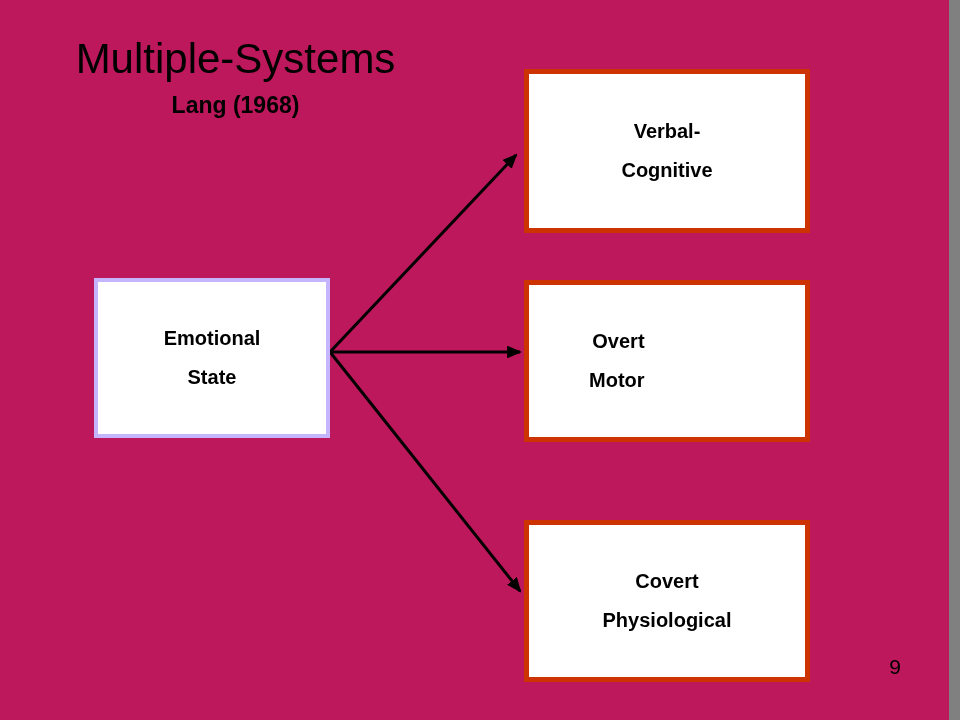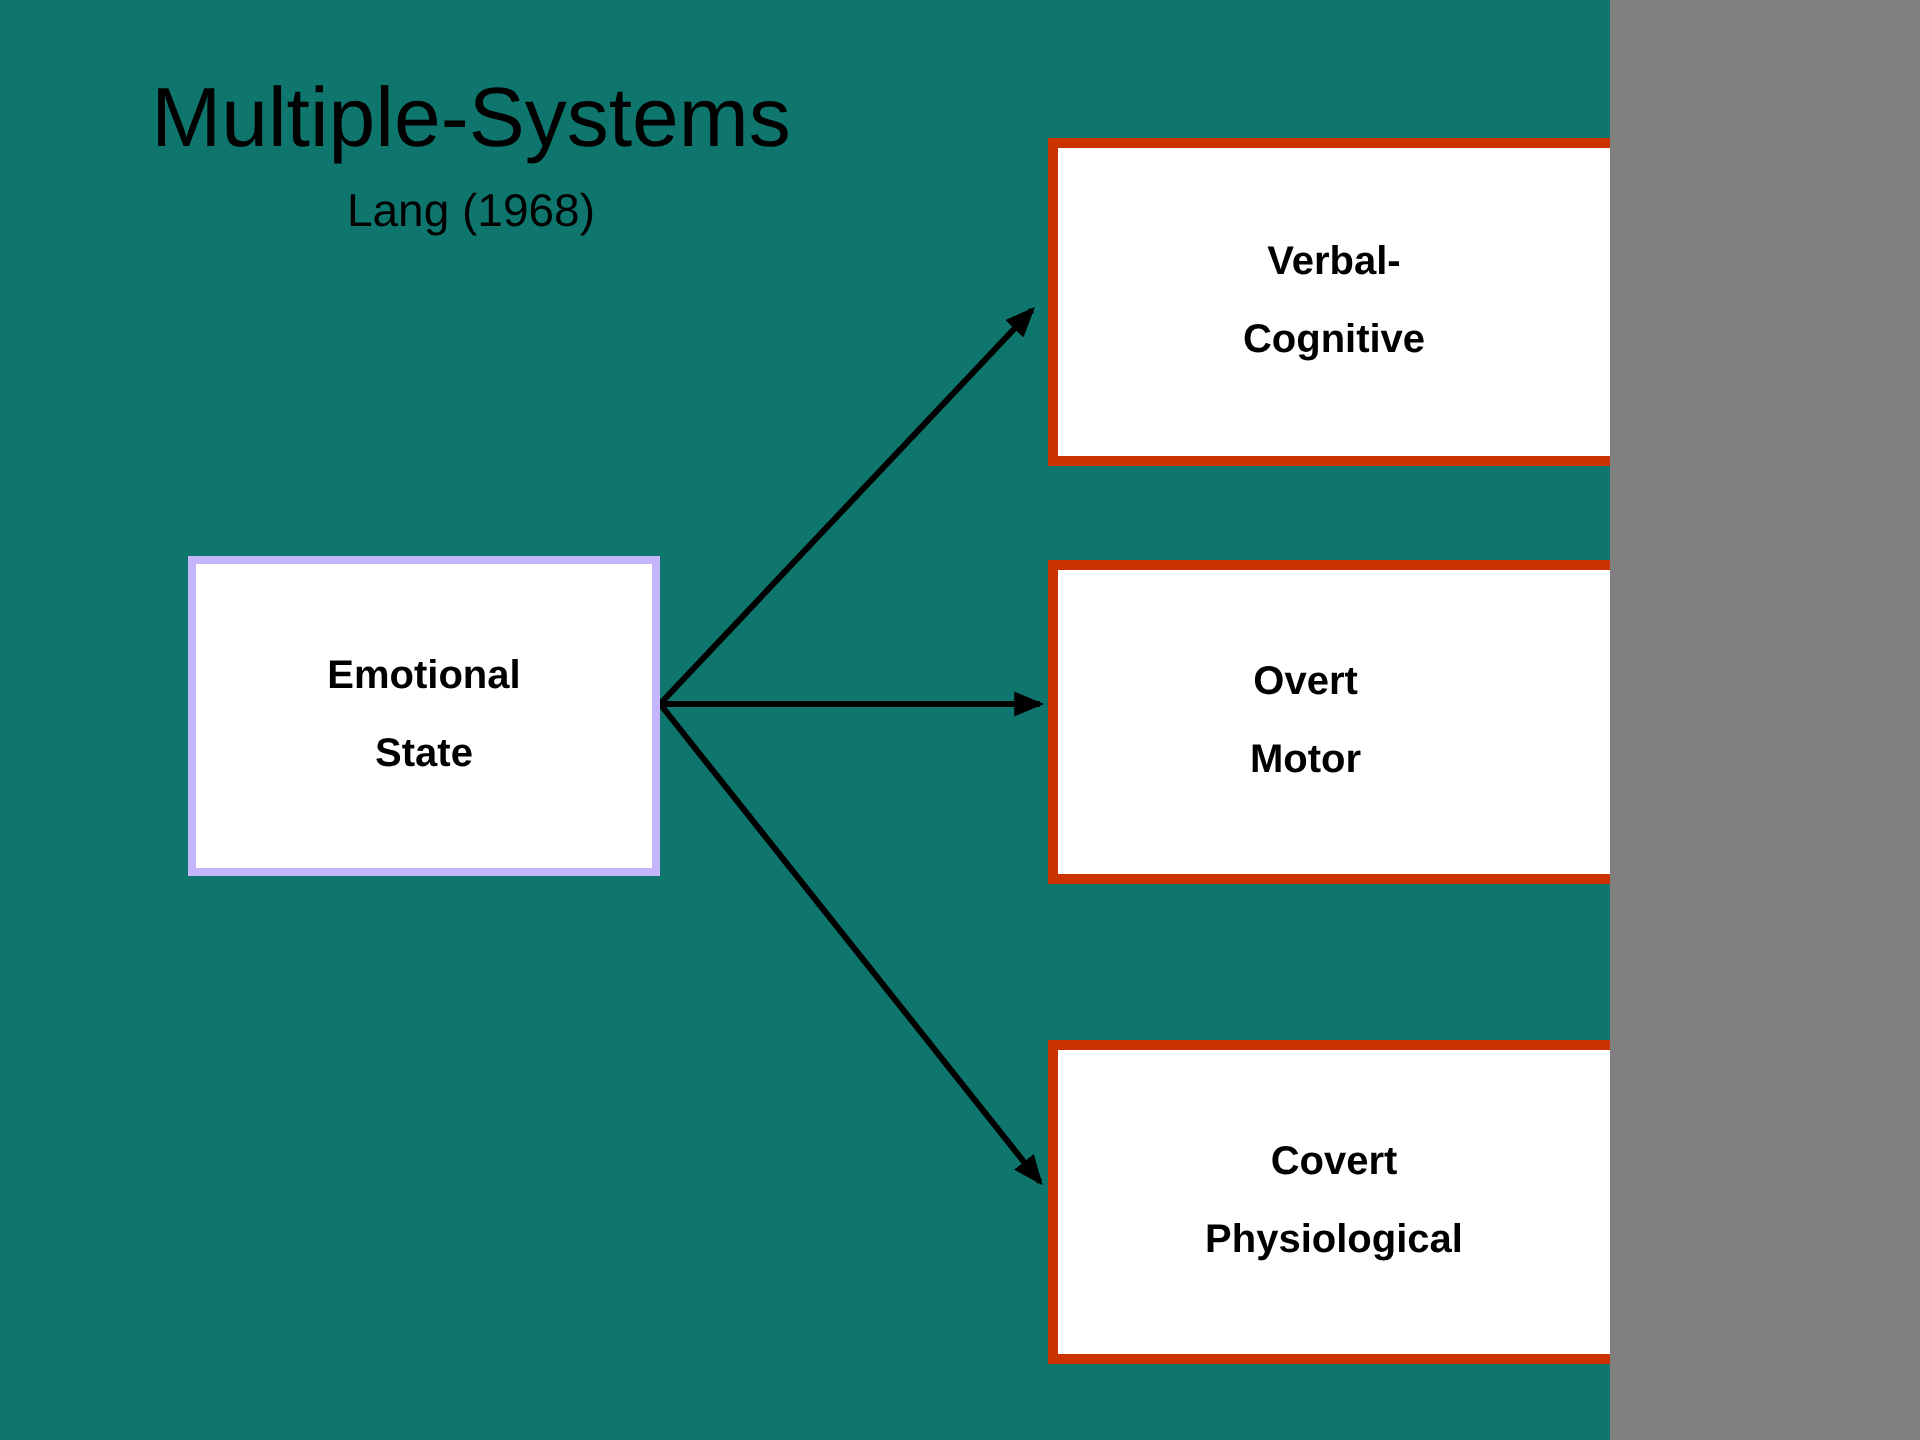--- a/index.html
+++ b/index.html
@@ -2,23 +2,23 @@
 <html><head>
 <meta charset="utf-8">
 <style>
   html, body {
     margin: 0;
     padding: 0;
     background: #808080;
   }
   .slide {
     position: relative;
-    width: 805px;
+    width: 949px;
     height: 720px;
-    background: #0f766e;
+    background: #be185d;
     overflow: hidden;
     font-family: "Liberation Sans", sans-serif;
     color: #000000;
   }
 
   
   .title-block {
     position: absolute;
     left: 28px;
     top: 30px;
@@ -28,21 +28,21 @@
   .title-line {
     font-size: 42px;
     line-height: 57px;
     font-weight: 400;
     white-space: nowrap;
   }
   .subtitle {
     margin-top: 4px;
     font-size: 23px;
     line-height: 28px;
-    font-weight: 400;
+    font-weight: 700;
   }
 
   
   .box {
     position: absolute;
     box-sizing: border-box;
     background: #FFFFFF;
     display: flex;
     align-items: center;
     justify-content: center;
@@ -63,22 +63,22 @@
   }
   .box.system {
     left: 524px;
     width: 286px;
     border: 5px solid #CC3300;
   }
   .box.verbal   { top: 69px;  height: 164px; }
   .box.overt    { top: 280px; height: 162px; justify-content: flex-start; }
   .box.covert   { top: 520px; height: 162px; }
   .box.overt .box-label {
-    text-align: center;
-    padding-left: 96px;
+    text-align: right;
+    padding-left: 60px;
   }
 
   
   .arrows-layer {
     position: absolute;
     left: 0;
     top: 0;
     width: 960px;
     height: 720px;
     pointer-events: none;

